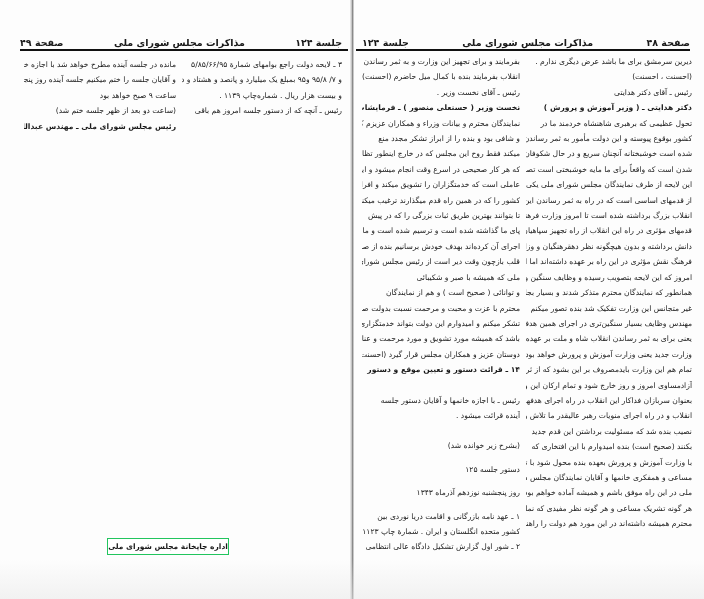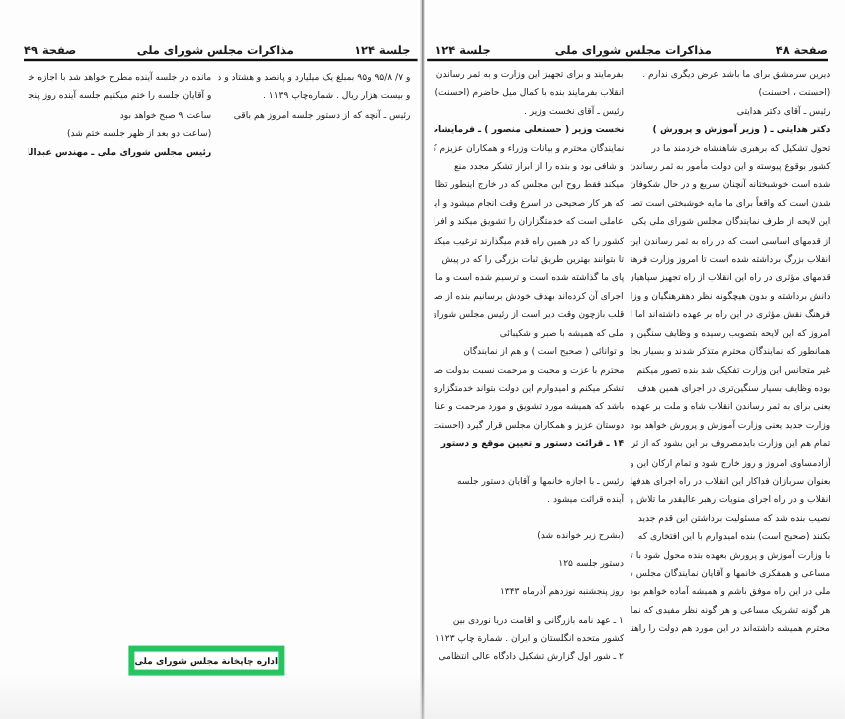--- a/index.html
+++ b/index.html
@@ -16,37 +16,38 @@
   .page-right .header{left:8px;right:14px;}
   .header .center{font-size:9.5px;}
   .rule{position:absolute;top:49px;height:2px;background:#111;}
   .page-left .rule{left:20px;right:2px;}
   .page-right .rule{left:2px;right:14px;}
   .col{position:absolute;direction:rtl;text-align:justify;font-size:7.6px;line-height:15.4px;}
   .col p{margin:0;white-space:nowrap;overflow:hidden;}
   .col .c{}
   .col .b{font-weight:bold;}
   .col .gap{height:15px;}
-  .stamp{position:absolute;left:107px;top:538px;width:120px;height:15px;border:5px solid #22c55e;
-         font-size:7.5px;font-weight:bold;direction:rtl;text-align:left;line-height:15px;background:#fff;}
+  .stamp{position:absolute;left:107px;top:538px;width:120px;height:15px;border:1px solid #22c55e;
+         font-size:7.5px;font-weight:bold;direction:rtl;text-align:center;line-height:15px;background:#fff;}
   .noise{position:absolute;left:0;right:0;bottom:0;height:40px;
          background:linear-gradient(180deg,rgba(255,255,255,0),rgba(230,230,230,0.5));}
 </style>
 </head>
 <body>
 
 <div class="page page-left">
   <div class="header">
     <span>جلسة ۱۲۴</span>
     <span class="center">مذاکرات مجلس شورای ملی</span>
     <span>صفحة ۴۹</span>
   </div>
   <div class="rule"></div>
 
   <div class="col" style="left:182px;width:160px;top:57px;">
+    <p>۳ ـ لایحه دولت راجع بوامهای شمارة ۵/۸۵/۶۶/۹۵</p>
     <p>و ۷/ ۹۵/۸ و۹۵ بمبلغ یک میلیارد و پانصد و هشتاد و دو میلیون</p>
     <p>و بیست هزار ریال . شماره‌چاپ ۱۱۳۹ .</p>
     <p>رئیس ـ آنچه که از دستور جلسه امروز هم باقی</p>
   </div>
 
   <div class="col" style="left:24px;width:152px;top:57px;">
     <p>مانده در جلسه آینده مطرح خواهد شد با اجازه خانمها</p>
     <p>و آقایان جلسه را ختم میکنیم جلسه آینده روز پنجشنبه</p>
     <p class="c">ساعت ۹ صبح خواهد بود</p>
     <p class="c">(ساعت دو بعد از ظهر جلسه ختم شد)</p>
@@ -64,34 +65,34 @@
     <span class="center">مذاکرات مجلس شورای ملی</span>
     <span>جلسة ۱۲۴</span>
   </div>
   <div class="rule"></div>
 
   <div class="col" style="left:172px;width:166px;top:54px;">
     <p>دیرین سرمشق برای ما باشد عرض دیگری ندارم .</p>
     <p>(احسنت ، احسنت)</p>
     <p class="c">رئیس ـ آقای دکتر هدایتی</p>
     <p class="c b">دکتر هدایتی ـ ( وزیر آموزش و پرورش )</p>
-    <p>تحول تشکیل که برهبری شاهنشاه خردمند ما در</p>
+    <p>تحول عظیمی که برهبری شاهنشاه خردمند ما در</p>
     <p>کشور بوقوع پیوسته و این دولت مأمور به ثمر رساندن آن</p>
     <p>شده است خوشبختانه آنچنان سریع و در حال شکوفان</p>
     <p>شدن است که واقعاً برای ما مایه خوشبختی است تصویب</p>
     <p>این لایحه از طرف نمایندگان مجلس شورای ملی یکی دیگر</p>
     <p>از قدمهای اساسی است که در راه به ثمر رساندن این</p>
     <p>انقلاب بزرگ برداشته شده است تا امروز وزارت فرهنگ</p>
     <p>قدمهای مؤثری در راه این انقلاب از راه تجهیز سپاهیان</p>
     <p>دانش برداشته و بدون هیچگونه نظر دهقرهنگیان و وزارت</p>
     <p>فرهنگ نقش مؤثری در این راه بر عهده داشته‌اند اما از</p>
     <p>امروز که این لایحه بتصویب رسیده و وظایف سنگین و</p>
     <p>همانطور که نمایندگان محترم متذکر شدند و بسیار بجا</p>
     <p>غیر متجانس این وزارت تفکیک شد بنده تصور میکنم</p>
-    <p>بوده وظایف بسیار سنگین‌تری در اجرای همین هدف</p>
+    <p>مهندس وظایف بسیار سنگین‌تری در اجرای همین هدف</p>
     <p>یعنی برای به ثمر رساندن انقلاب شاه و ملت بر عهده این</p>
     <p>وزارت جدید یعنی وزارت آموزش و پرورش خواهد بود .</p>
     <p>تمام هم این وزارت بایدمصروف بر این بشود که از ثروت</p>
     <p>آزادمساوی امروز و روز خارج شود و تمام ارکان این وزارت</p>
     <p>بعنوان سربازان فداکار این انقلاب در راه اجرای هدفهای</p>
     <p>انقلاب و در راه اجرای منویات رهبر عالیقدر ما تلاش و جهاد</p>
     <p>نصیب بنده شد که مسئولیت برداشتن این قدم جدید</p>
     <p>بکنند (صحیح است) بنده امیدوارم با این افتخاری که</p>
     <p>با وزارت آموزش و پرورش بعهده بنده محول شود با تشریک</p>
     <p>مساعی و همفکری خانمها و آقایان نمایندگان مجلس شورای</p>

